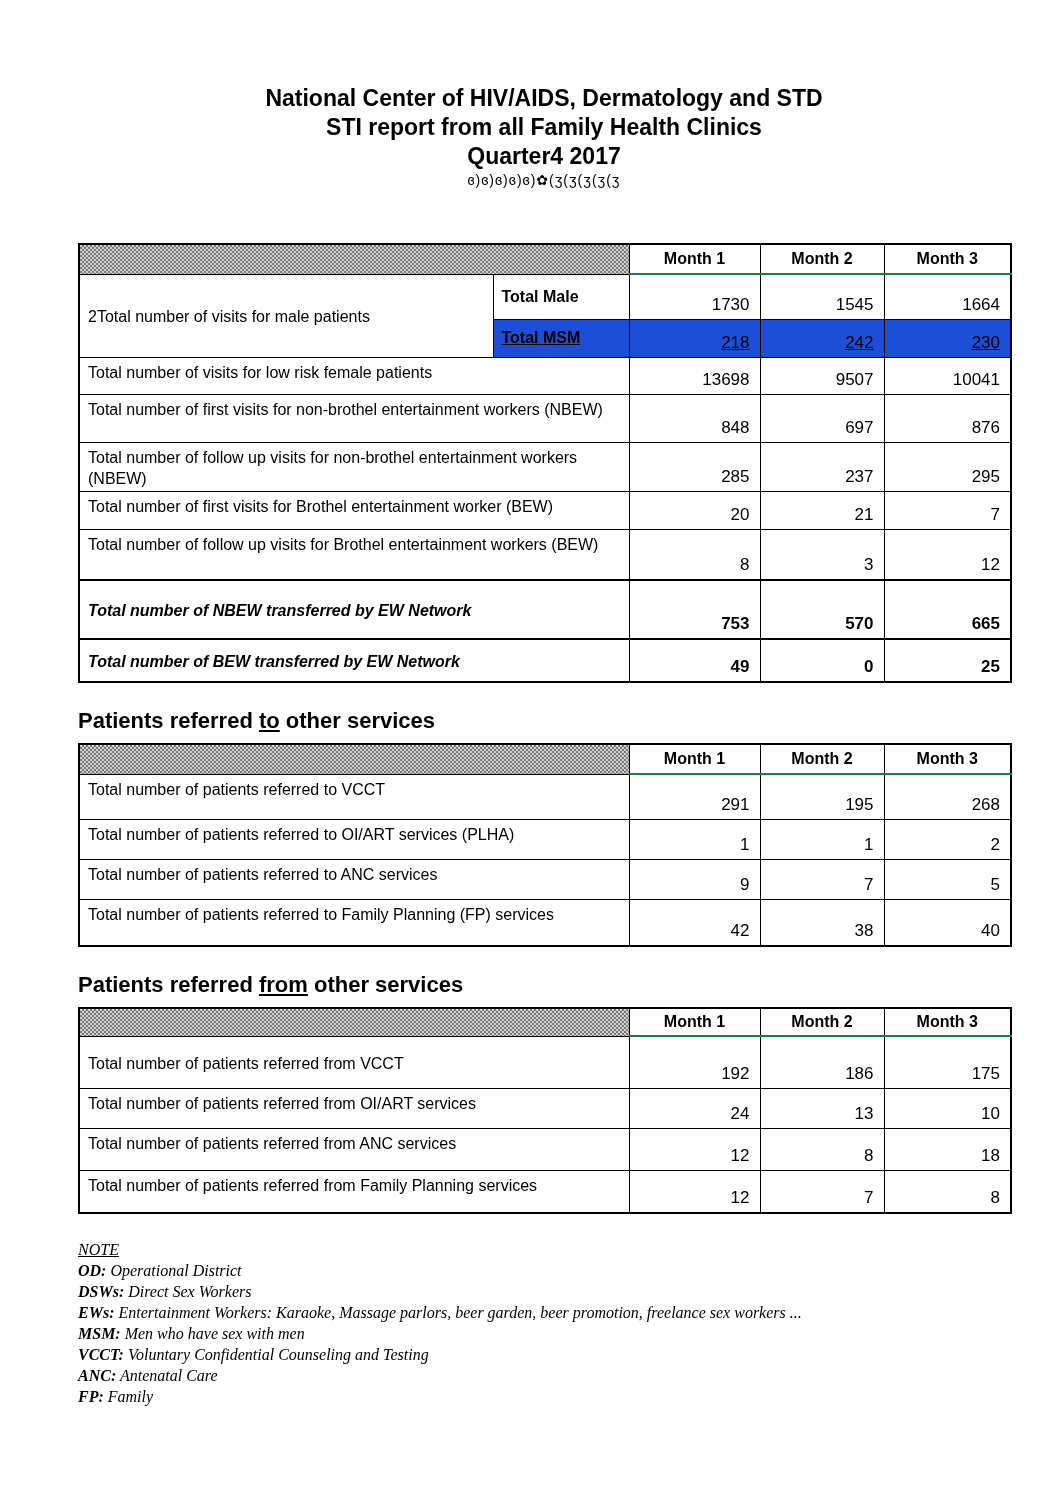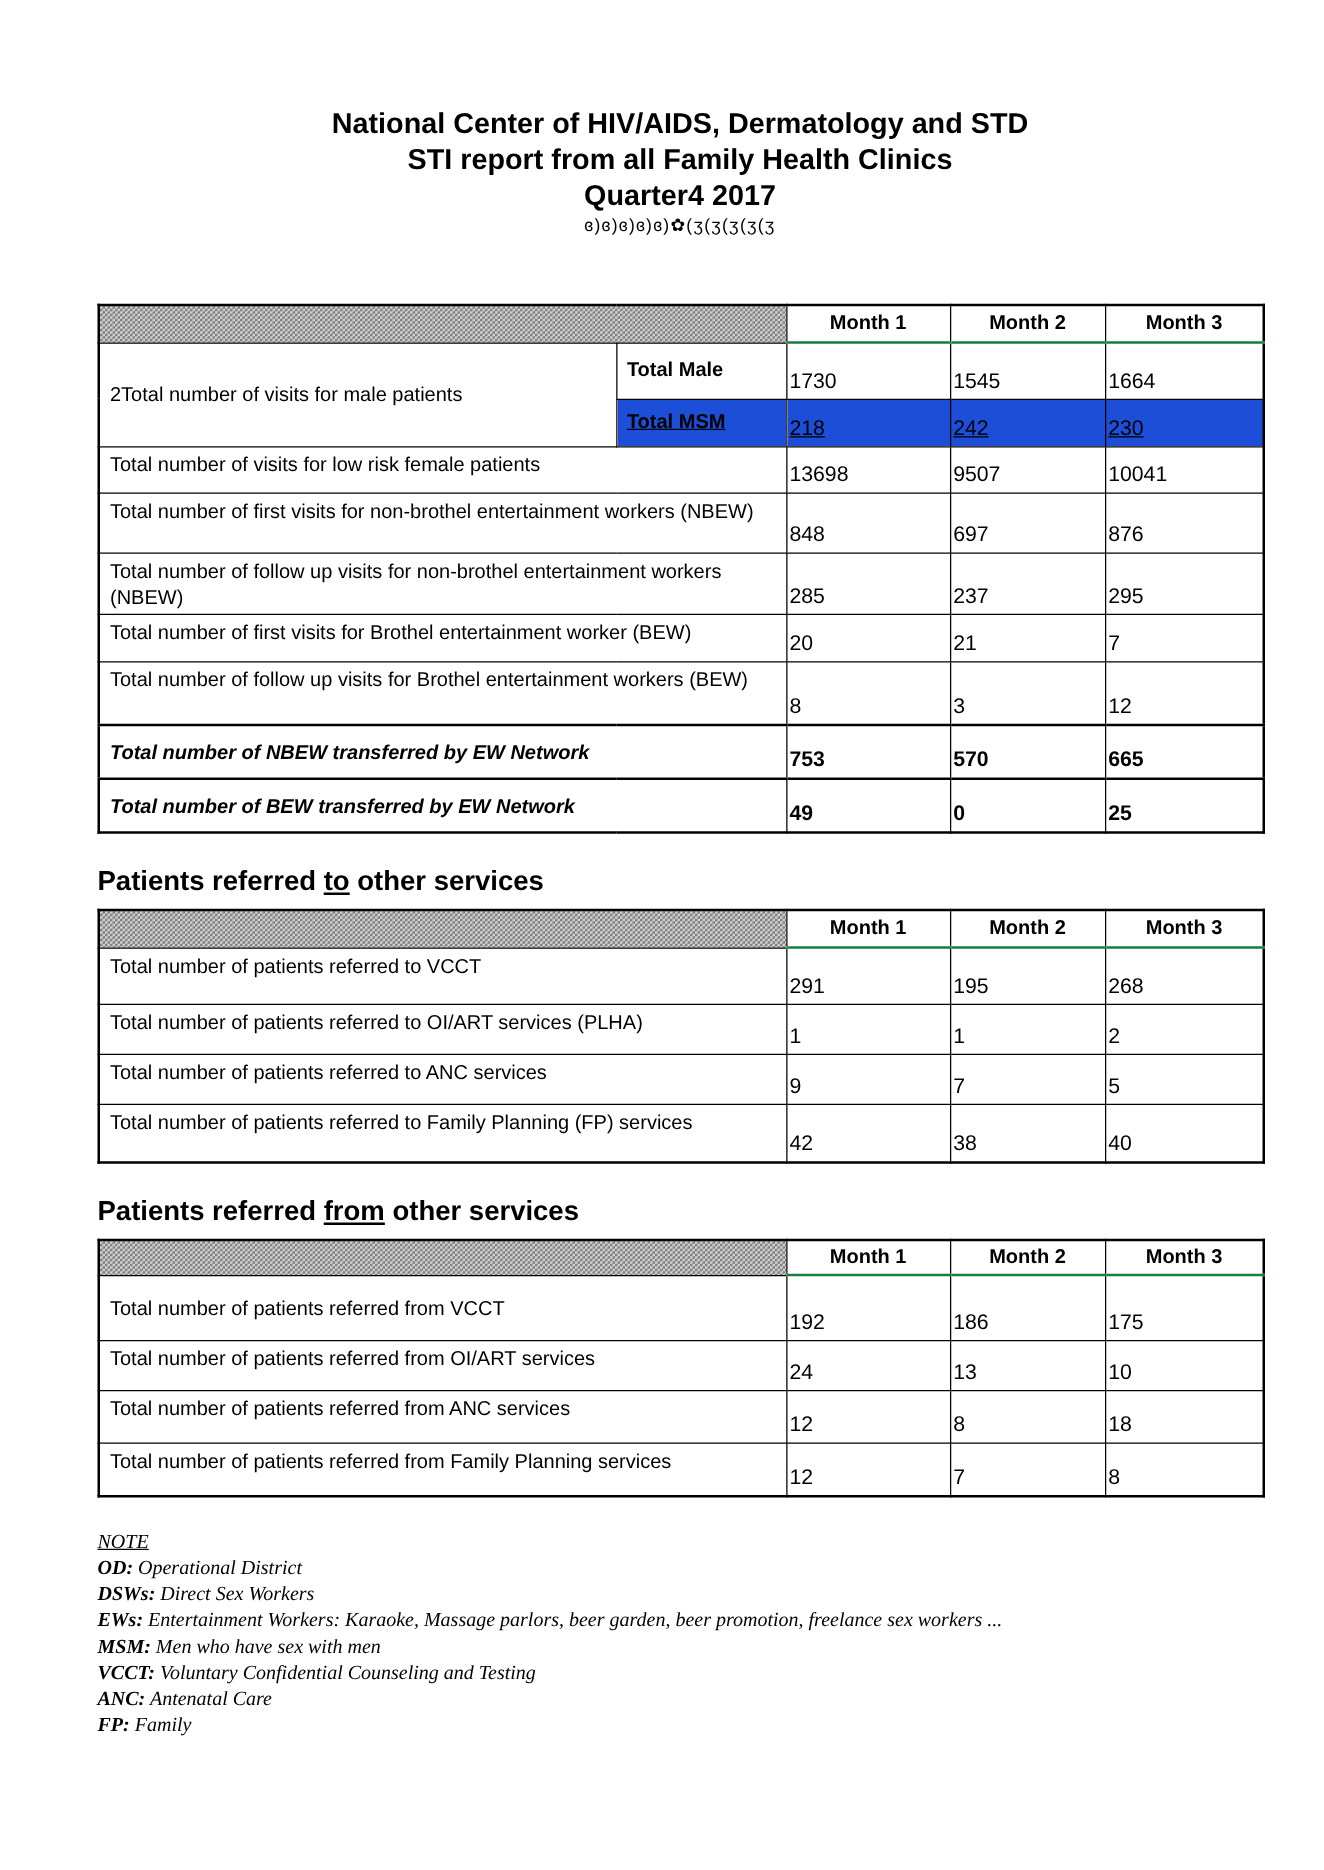--- a/index.html
+++ b/index.html
@@ -36,21 +36,21 @@
     background-color: #d0d0d0;
     background-image:
       linear-gradient(45deg, #787878 25%, transparent 25%, transparent 75%, #787878 75%),
       linear-gradient(45deg, #787878 25%, transparent 25%, transparent 75%, #787878 75%);
     background-size: 4px 4px;
     background-position: 0 0, 2px 2px;
   }
   .lbl  { font-size: 16px; vertical-align: top; padding: 4px 6px 2px 8px; line-height: 21px; }
   .mid  { vertical-align: middle; }
   .sublbl { font-weight: bold; font-size: 16px; vertical-align: middle; padding: 2px 6px 2px 8px; }
-  .num  { font-size: 17px; text-align: left; vertical-align: bottom; padding: 0 10px 4px 2px; }
+  .num  { font-size: 17px; text-align: right; vertical-align: bottom; padding: 0 10px 4px 2px; }
   tr.shade td { background: #1d4ed8; text-decoration: underline; }
   tr.xfer td { border-top: 2px solid #000; }
   tr.xfer .lbl { font-weight: bold; font-style: italic; vertical-align: middle; }
   tr.xfer .num { font-weight: bold; }
 
   
   .section-heading { font-size: 22px; font-weight: bold; margin: 25px 0 9px 0; }
   .section-heading .u { text-decoration: underline; }
 
   
@@ -126,21 +126,21 @@
       <td class="num">20</td>
       <td class="num">21</td>
       <td class="num">7</td>
     </tr>
     <tr style="height:51px">
       <td colspan="2" class="lbl">Total number of follow up visits for Brothel entertainment workers (BEW)</td>
       <td class="num">8</td>
       <td class="num">3</td>
       <td class="num">12</td>
     </tr>
-    <tr class="xfer" style="height:43px">
+    <tr class="xfer" style="height:59px">
       <td colspan="2" class="lbl">Total number of NBEW transferred by EW Network</td>
       <td class="num">753</td>
       <td class="num">570</td>
       <td class="num">665</td>
     </tr>
     <tr class="xfer" style="height:43px">
       <td colspan="2" class="lbl">Total number of BEW transferred by EW Network</td>
       <td class="num">49</td>
       <td class="num">0</td>
       <td class="num">25</td>

